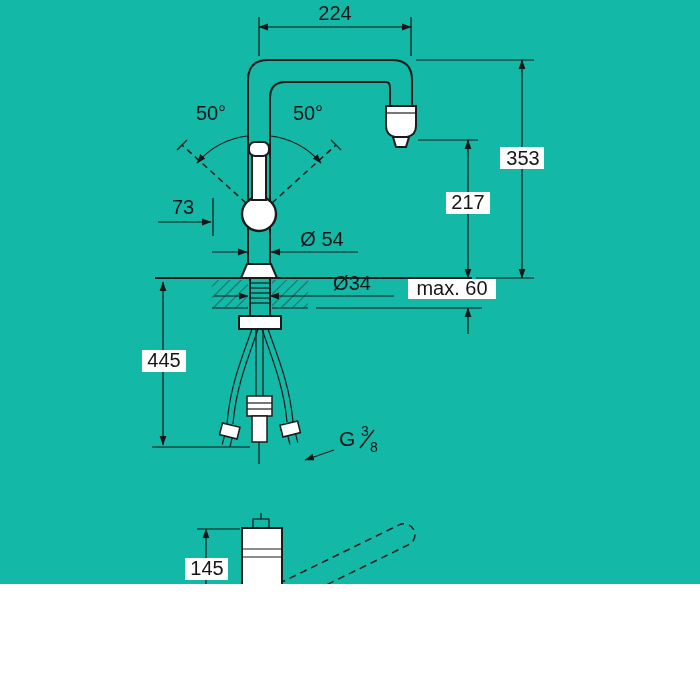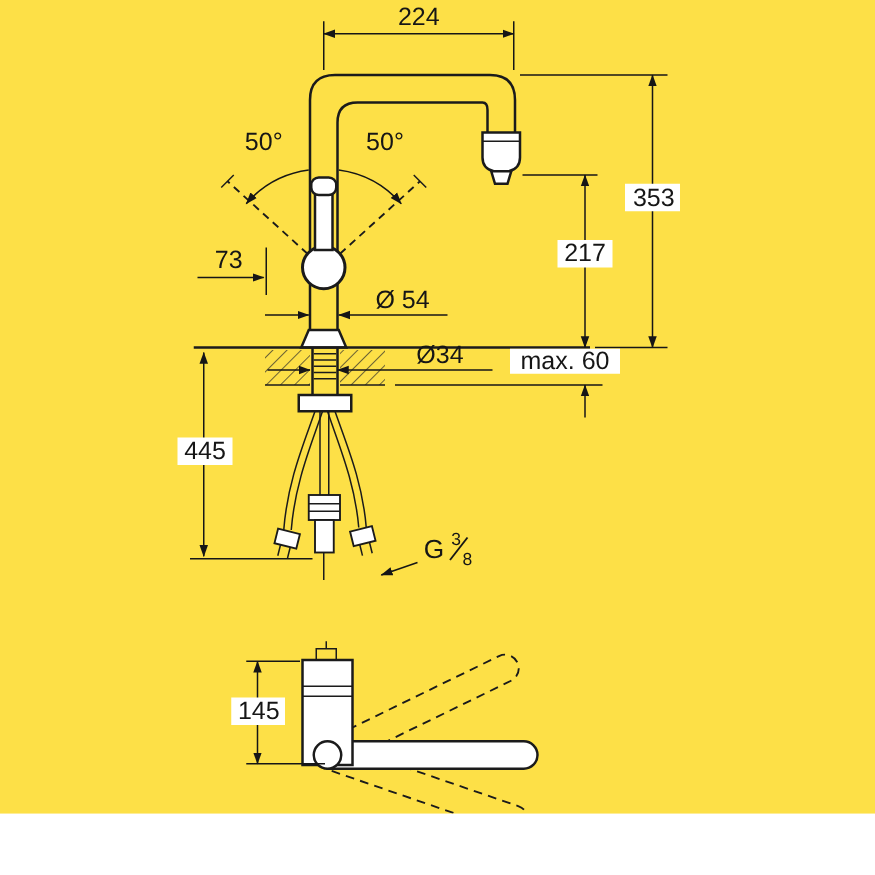--- a/index.html
+++ b/index.html
@@ -1,16 +1,16 @@
 <!DOCTYPE html>
 <html><head>
 <meta charset="utf-8">
 <style>
   html,body{margin:0;padding:0;background:#ffffff;}
-  .stage{position:relative;width:700px;height:651px;background:#fde047;overflow:hidden;
+  .stage{position:relative;width:700px;height:584px;background:#14b8a6;overflow:hidden;
          font-family:"Liberation Sans", sans-serif;}
   svg{position:absolute;left:0;top:0;}
   svg text{font-family:"Liberation Sans", sans-serif;font-size:20px;fill:#161616;}
   svg text.small{font-size:14px;}
   .ln{stroke:#1b1b1b;stroke-width:2;fill:none;}
   .lnf{stroke:#1b1b1b;stroke-width:2;fill:#ffffff;}
   .thin{stroke:#1b1b1b;stroke-width:1.2;fill:none;}
   .dim{stroke:#161616;stroke-width:1.2;fill:none;}
   .dash{stroke:#1b1b1b;stroke-width:1.5;fill:none;stroke-dasharray:6 4.5;}
   .dashf{stroke:#1b1b1b;stroke-width:1.5;fill:none;stroke-dasharray:7 5;}

